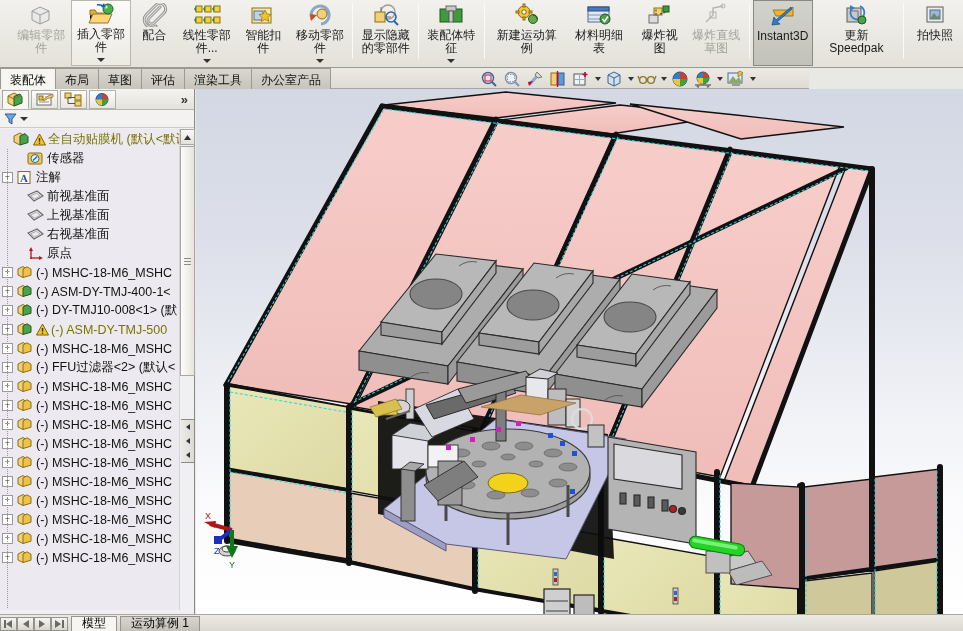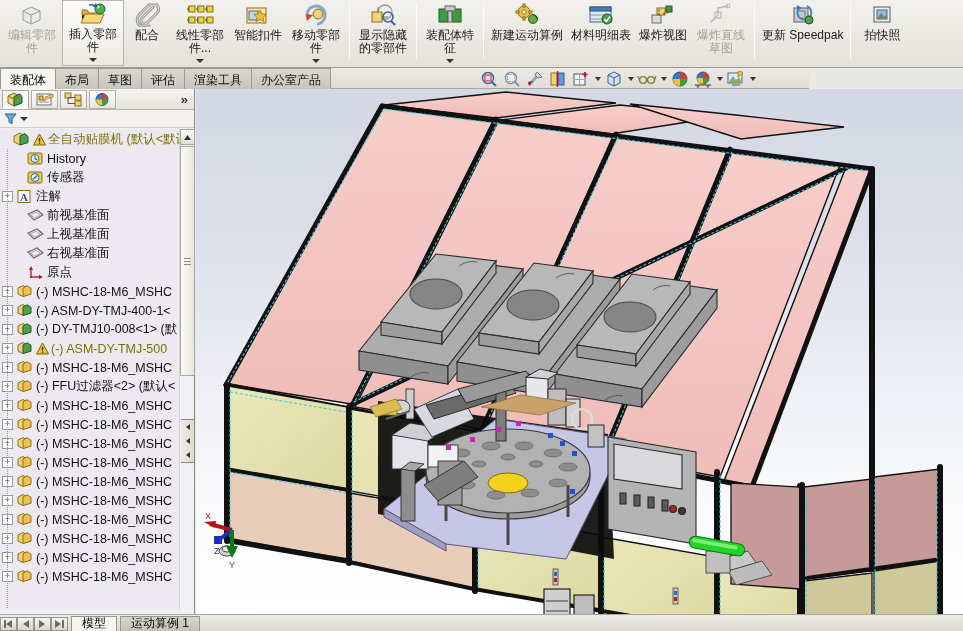--- a/index.html
+++ b/index.html
@@ -10,21 +10,21 @@
     background: #e8e8e4;
   }
   #app { position: relative; width: 963px; height: 631px; }
 
   
   #ribbon {
     position: absolute; left:0; top:0; width:963px; height:68px;
     background: linear-gradient(to bottom,#f2f1ee 0%,#eceae4 45%,#e3e1da 100%);
     border-bottom: 1px solid #9a9a92;
     display: flex; align-items: flex-start;
-    padding-left: 2px;
+    padding-left: 12px;
   }
   .rbtn {
     position: relative;
     min-width: 46px; height: 66px;
     display:flex; flex-direction:column; align-items:center;
     padding: 2px 4px 0 4px;
     cursor: default;
   }
   .rbtn.bordered { border:1px solid #b9b7ae; background:linear-gradient(to bottom,#fbfbfa,#eceae3); }
   .rbtn.active { border:1px solid #8a8a82; background:linear-gradient(to bottom,#d3d3cd,#c2c2bb); }
@@ -329,20 +329,29 @@
           <polyline points="4,19 11,12 11,5 21,3" fill="none" stroke="#b4b4b4" stroke-width="1.4"></polyline>
           <rect x="8" y="9" width="6" height="6" fill="none" stroke="#b4b4b4"></rect>
           <circle cx="21" cy="3" r="2" fill="none" stroke="#b4b4b4"></circle>
         </svg>
       </span>
       <span class="lbl">爆炸直线草图</span>
     </div>
 
     <div class="sep"></div>
 
+    <div class="rbtn active" style="min-width:54px;">
+      <span class="ico">
+        <svg width="30" height="24" viewBox="0 0 30 24">
+          <path d="M5 6 L22 6 L25 3 L25 12 L8 12 Z" fill="#f2b428" stroke="#8c6a0e" stroke-width=".8"></path>
+          <path d="M24 5 L9 18 L12 20 L4 21 L6 13 L8 16 L23 3 Z" fill="#2f7fd0" stroke="#18518c" stroke-width=".8"></path>
+        </svg>
+      </span>
+      <span class="lbl wide">Instant3D</span>
+    </div>
 
     <div class="rbtn" style="min-width:66px;">
       <span class="ico">
         <svg width="28" height="24" viewBox="0 0 28 24">
           <rect x="5" y="5" width="14" height="14" fill="#c9c9c9" stroke="#5d5d5d"></rect>
           <path d="M8 8 L16 8 L16 16" fill="none" stroke="#6e6e6e"></path>
           <path d="M18 3 a7 7 0 1 1 -8 2" fill="none" stroke="#2f7fd0" stroke-width="1.8"></path>
           <polygon points="8,2 13,5 8,8" fill="#2f7fd0"></polygon>
           <circle cx="20" cy="17" r="4" fill="#4aa34a" stroke="#1f5a1f"></circle>
         </svg>
@@ -535,32 +544,20 @@
         <span class="warn">
           <svg width="13" height="13" viewBox="0 0 13 13">
             <polygon points="6.5,1 12.5,12 .5,12" fill="#f2c62a" stroke="#7a6208"></polygon>
             <line x1="6.5" y1="5" x2="6.5" y2="8.6" stroke="#3a3000" stroke-width="1.4"></line>
             <circle cx="6.5" cy="10.3" r=".8" fill="#3a3000"></circle>
           </svg>
         </span>
         <span class="tname">全自动贴膜机  (默认&lt;默认</span>
       </div>
 
-      <div class="trow">
-        <span class="ind"></span>
-        <span class="nplus"></span>
-        <span class="ticon">
-          <svg width="16" height="15" viewBox="0 0 16 15">
-            <rect x="1" y="2" width="14" height="11" rx="1.5" fill="#f2c94c" stroke="#8c6a0e"></rect>
-            <circle cx="8" cy="7.5" r="4" fill="#dff0ff" stroke="#2e6aa8"></circle>
-            <path d="M8 4.6 v3 l2.2 1.4" fill="none" stroke="#2e6aa8" stroke-width="1.2"></path>
-          </svg>
-        </span>
-        <span class="tname">History</span>
-      </div>
 
       <div class="trow">
         <span class="ind"></span>
         <span class="nplus"></span>
         <span class="ticon">
           <svg width="16" height="15" viewBox="0 0 16 15">
             <rect x="1" y="2" width="14" height="11" rx="1.5" fill="#f2c94c" stroke="#8c6a0e"></rect>
             <circle cx="8" cy="7.5" r="4" fill="#dff0ff" stroke="#2e6aa8"></circle>
             <line x1="6" y1="9.6" x2="10.2" y2="5.4" stroke="#2e6aa8" stroke-width="1.4"></line>
           </svg>

